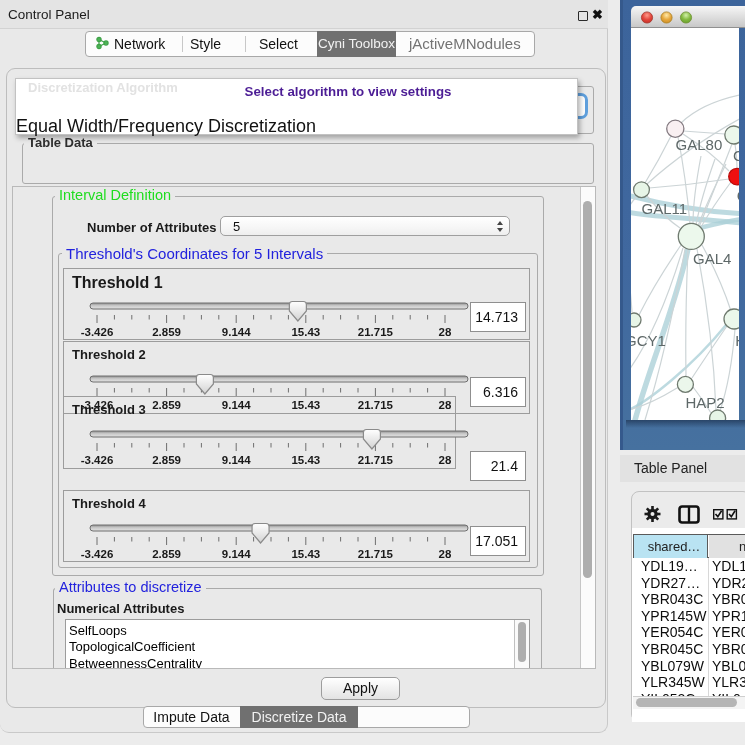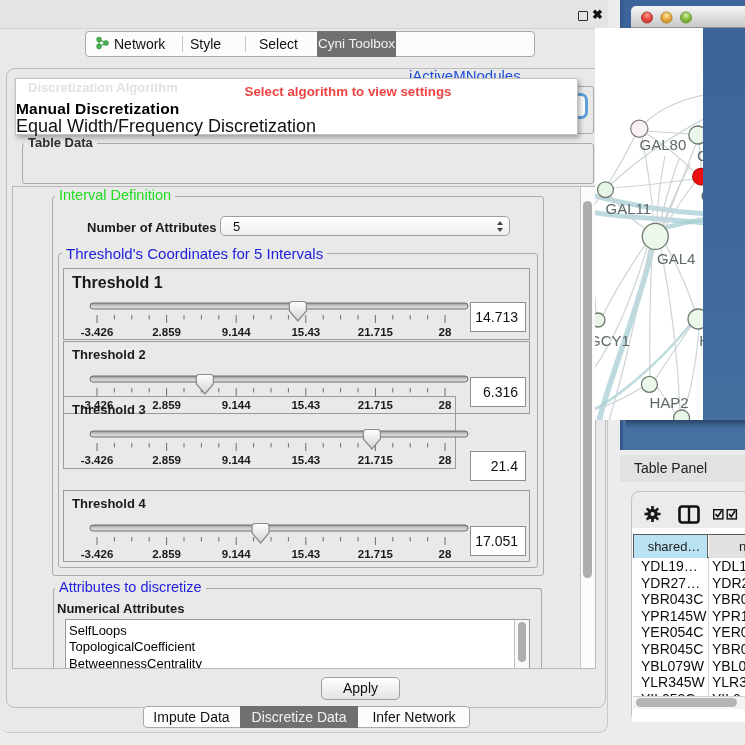--- a/index.html
+++ b/index.html
@@ -7,20 +7,21 @@
 .vbox { width:56px; height:30px; background:#fff; border:1px solid #8f8f8f; font-size:14px; color:#111; text-align:right; line-height:28px; padding-right:7px; }
 .thrpanel { border:1px solid #9c9c9c; }
 .grp { border:1px solid #aaaaaa; border-radius:3px; }
 .grplabel { background:#e9e9e9; padding:0 4px; line-height:13px; }
 </style></head>
 <body>
 
 <div class="abs" style="left:0;top:0;width:608px;height:733px;background:#e9e9e9;border-right:1px solid #c9c9c9;border-bottom:1px solid #c9c9c9;border-radius:0 0 9px 9px;">
 
   <div class="abs" style="left:0;top:0;width:608px;height:29px;background:#e4e4e4;border-bottom:1px solid #d2d2d2;">
+    <div class="abs" style="left:8px;top:0;height:29px;line-height:29px;font-size:13.5px;color:#1c1c1c;">Control Panel</div>
     <div class="abs" style="left:578px;top:11px;width:10px;height:10px;border:1.6px solid #2a2a2a;border-radius:1px;"></div>
     <div class="abs" style="left:592px;top:0;height:29px;line-height:29px;font-size:13px;font-weight:bold;color:#111;">✖</div>
   </div>
 
   <div class="abs" style="left:6px;top:68px;width:600px;height:640px;border:1px solid #bdbdbd;border-radius:9px;"></div>
 
   <div class="abs grp" style="left:22px;top:86px;width:572px;height:48px;"></div>
   <div class="abs" style="left:556px;top:93px;width:32px;height:26px;border:3px solid #5f9fdc;border-radius:7px;background:#fdfdfd;"></div>
 
   <div class="abs grp" style="left:22px;top:143px;width:572px;height:41px;"></div>
@@ -237,46 +238,44 @@
     <div class="abs" style="left:448px;top:0;width:16px;height:49px;background:#fafafa;border-left:1px solid #c0c0c0;"></div>
     <div class="abs" style="left:452px;top:2px;width:8px;height:40px;background:#aeaeae;border-radius:4px;"></div>
   </div>
 
   <div class="abs" style="left:321px;top:677px;width:79px;height:23px;background:linear-gradient(#ffffff,#e3e3e3);border:1px solid #9d9d9d;border-radius:5px;text-align:center;line-height:21px;font-size:14px;color:#111;">Apply</div>
 
   <div class="abs" style="left:143px;top:706px;width:327px;height:22px;background:#fcfcfc;border:1px solid #a8a8a8;border-radius:4px;"></div>
   <div class="abs" style="left:240px;top:706px;width:118px;height:22px;background:#707070;"></div>
   <div class="abs" style="left:143px;top:706px;width:97px;height:22px;text-align:center;line-height:22px;font-size:14px;color:#111;">Impute Data</div>
   <div class="abs" style="left:240px;top:706px;width:118px;height:35px;text-align:center;line-height:22px;font-size:14px;color:#f2f2f2;">Discretize Data</div>
-  <div class="abs" style="left:358px;top:706px;width:112px;height:22px;text-align:center;line-height:22px;font-size:14px;color:#111;">Infer Network</div>
 
   <div class="abs" style="left:85px;top:31px;width:450px;height:26px;background:#fcfcfc;border:1px solid #a8a8a8;border-radius:4px;"></div>
   <div class="abs" style="left:317px;top:31px;width:79px;height:26px;background:#707070;"></div>
   <svg width="13" height="14" viewBox="0 0 13 14" style="position:absolute;left:96px;top:36px">
 <g stroke="#3da046" stroke-width="1.2" fill="#4cb455">
 <line x1="3" y1="3.5" x2="10" y2="7"></line>
         <line x1="3" y1="10.5" x2="10" y2="7"></line>
         <line x1="3" y1="3.5" x2="3" y2="10.5"></line>
 <circle cx="3" cy="3.5" r="2.1"></circle>
         <circle cx="3" cy="10.5" r="2.1"></circle>
         <circle cx="10" cy="7" r="2.1"></circle>
 </g>
     </svg>
   <div class="abs" style="left:114px;top:31px;height:26px;line-height:26px;font-size:14px;color:#111;">Network</div>
   <div class="abs" style="left:182px;top:36px;width:1px;height:16px;background:#c8c8c8;"></div>
   <div class="abs" style="left:190px;top:31px;height:26px;line-height:26px;font-size:14px;color:#111;">Style</div>
   <div class="abs" style="left:245px;top:36px;width:1px;height:16px;background:#c8c8c8;"></div>
   <div class="abs" style="left:259px;top:31px;height:26px;line-height:26px;font-size:14px;color:#111;">Select</div>
   <div class="abs" style="left:317px;top:31px;width:79px;height:26px;text-align:center;line-height:26px;font-size:13.5px;color:#f2f2f2;">Cyni Toolbox</div>
-  <div class="abs" style="left:409px;top:31px;height:26px;line-height:26px;font-size:15px;color:#1d4ed8;margin-top:32px;">jActiveMNodules</div>
+  <div class="abs" style="left:409px;top:31px;height:26px;line-height:26px;font-size:15px;color:#737373;">jActiveMNodules</div>
 
   <div class="abs" style="left:15px;top:78px;width:563px;height:57px;background:#ffffff;border:1px solid #c2c2c2;box-shadow:2px 3px 5px rgba(0,0,0,0.30);">
     <div class="abs" style="left:12px;top:1px;font-size:13px;font-weight:bold;color:#e2e2e2;">Discretization Algorithm</div>
-    <div class="abs" style="left:0;top:5px;width:664px;text-align:center;font-size:13.3px;font-weight:bold;color:#ef4444;">Select algorithm to view settings</div>
-    <div class="abs" style="left:0px;top:21px;font-size:15.5px;font-weight:bold;color:#000;letter-spacing:0.2px;">Manual Discretization</div>
+    <div class="abs" style="left:0;top:5px;width:664px;text-align:center;font-size:13.3px;font-weight:bold;color:#4c1d95;">Select algorithm to view settings</div>
     <div class="abs" style="left:0px;top:37px;font-size:18px;color:#111;">Equal Width/Frequency Discretization</div>
   </div>
 </div>
 
 <div class="abs" style="left:620px;top:0;width:125px;height:450px;background:linear-gradient(#3c649b,#40689f 60%,#46719f);"></div>
 <div class="abs" style="left:620px;top:0;width:3px;height:450px;background:#35598c;"></div>
 <div class="abs" style="left:631px;top:6px;width:114px;height:22px;background:linear-gradient(#f6f6f6,#c8c8c8);border-bottom:1px solid #909090;border-radius:5px 0 0 0;">
     <svg width="114" height="22" style="position:absolute;left:0;top:0">
 <defs>
  <radialGradient id="rl" cx="0.5" cy="0.3" r="0.8">
@@ -293,21 +292,21 @@
           <stop offset="0" stop-color="#d2f0a8"></stop>
           <stop offset="0.5" stop-color="#83b93f"></stop>
           <stop offset="1" stop-color="#639a28"></stop>
         </radialGradient>
 </defs>
 <circle cx="16" cy="11.5" r="5.6" fill="url(#rl)" stroke="#9f3a31" stroke-width="0.8"></circle>
 <circle cx="35.5" cy="11.5" r="5.6" fill="url(#yl)" stroke="#a87f22" stroke-width="0.8"></circle>
 <circle cx="55" cy="11.5" r="5.6" fill="url(#gl)" stroke="#6f8f33" stroke-width="0.8"></circle>
 </svg>
   </div>
-<div class="abs" style="left:595px;top:28px;width:108px;height:392px;background:#ffffff;overflow:hidden;">
+<div class="abs" style="left:631px;top:28px;width:108px;height:392px;background:#ffffff;overflow:hidden;">
     <svg width="114" height="392" viewBox="0 0 114 392" font-family="Liberation Sans, sans-serif" style="position:absolute;left:0;top:0">
 <defs></defs>
 <g fill="none" stroke="#aacfd7" stroke-opacity="0.78">
  <path d="M -4 167 C 30 176 70 184 118 186" stroke-width="5"></path>
  <path d="M -4 184 C 30 190 70 190 118 196" stroke-width="5"></path>
  <path d="M 64 201 C 85 196 100 192 118 190" stroke-width="4.5"></path>
  <path d="M 57 221 C 44 280 16 345 3 396" stroke-width="5.5"></path>
  <path d="M 95 297 C 60 340 18 372 0 381" stroke-width="2.5"></path>
  <path d="M 109 282 C 112 262 113 250 115 238" stroke-width="3"></path>
 </g>

